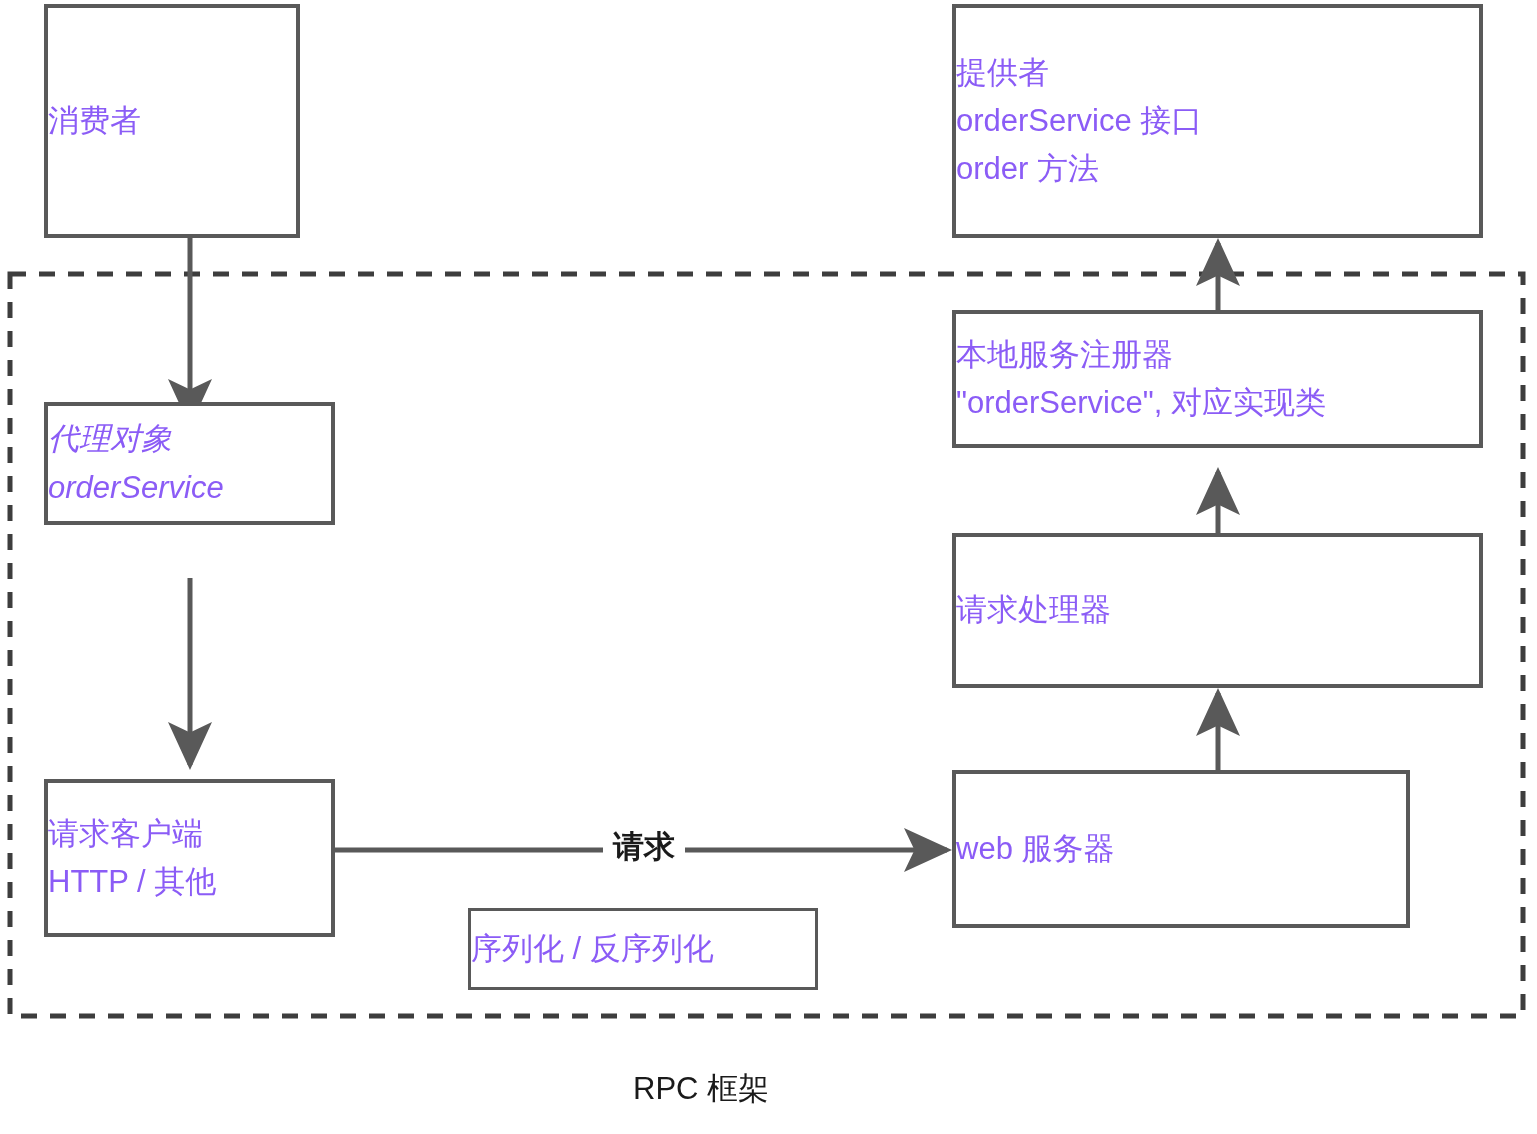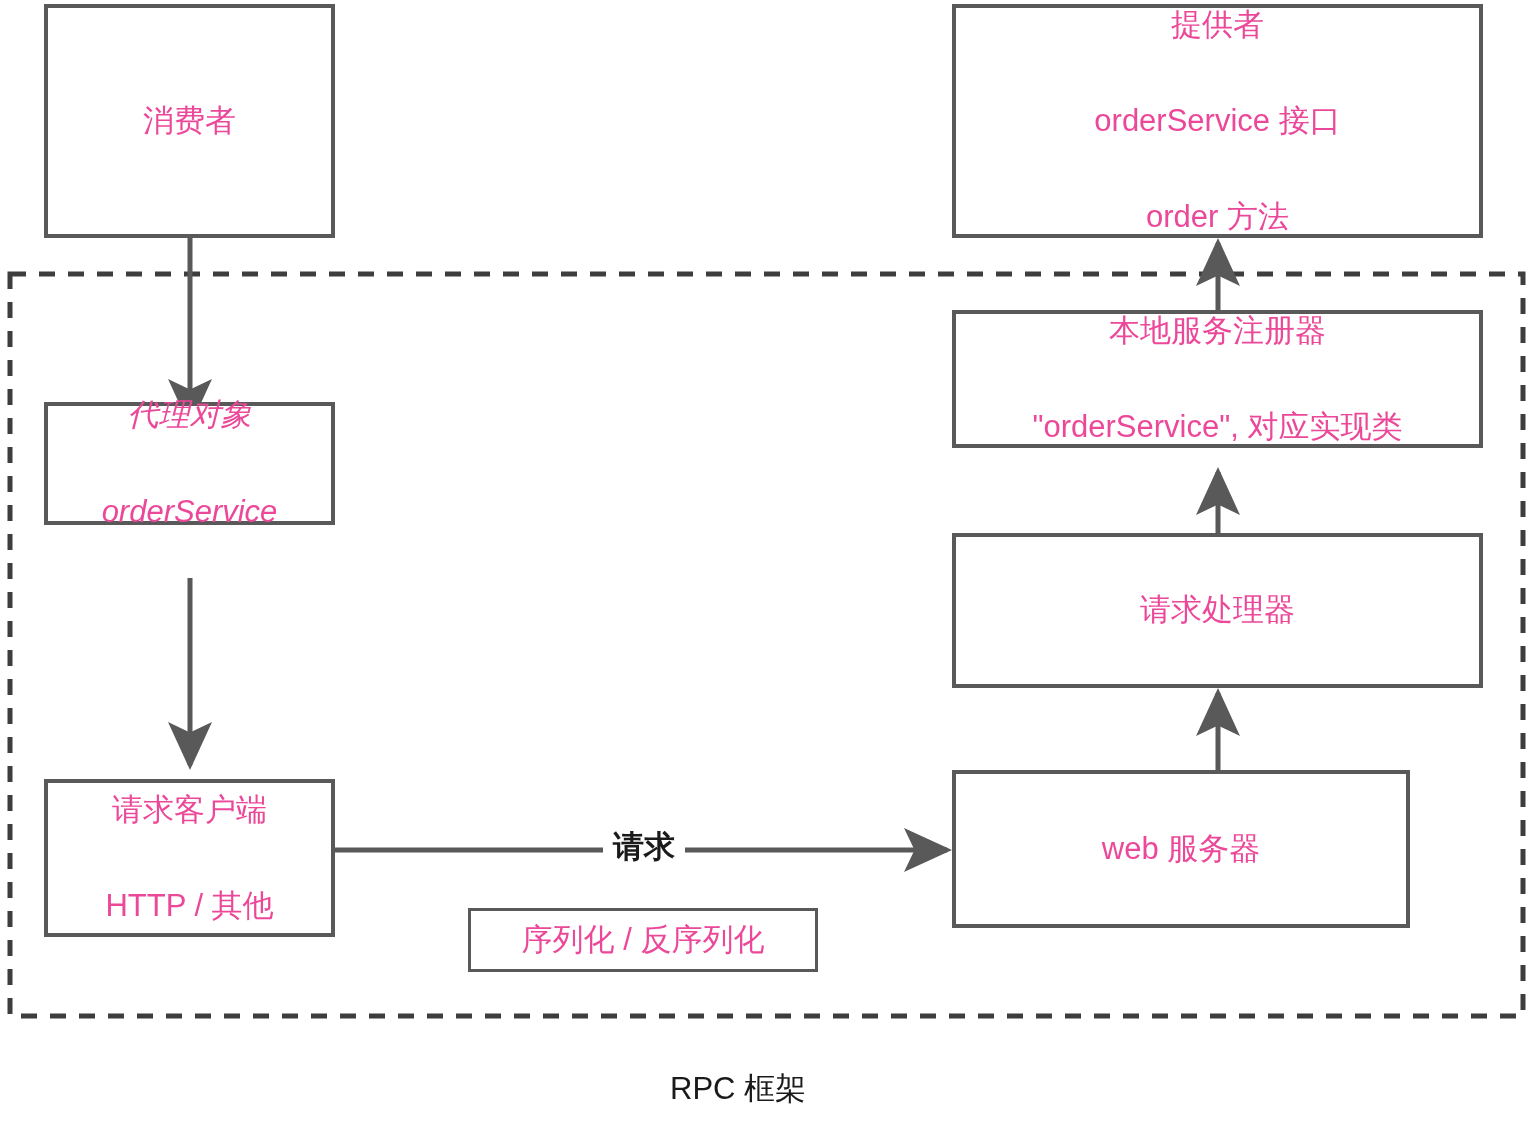--- a/index.html
+++ b/index.html
@@ -24,28 +24,27 @@
     width: 1537px;
     height: 1134px;
   }
   .node {
     position: absolute;
     box-sizing: border-box;
     border: 4px solid #595959;
     background: #ffffff;
     display: flex;
     flex-direction: column;
-    align-items: center;
+    align-items: flex-start;
     justify-content: center;
-    color: #ec4899;
+    color: #8b5cf6;
     font-size: 31px;
     line-height: 1.55;
     text-align: center;
     z-index: 2;
-    gap: 48px;
   }
   .node.thin {
     border-width: 3px;
   }
   .node .line {
     display: block;
     white-space: nowrap;
   }
   .edge-label {
     position: absolute;
@@ -58,21 +57,20 @@
     white-space: nowrap;
     font-weight: bold;
   }
   .caption {
     position: absolute;
     color: #1a1a1a;
     font-size: 31px;
     line-height: 1;
     white-space: nowrap;
     z-index: 3;
-    margin-left: 37px;
   }
 </style>
 </head>
 <body>
 
 <div id="canvas">
 
   <svg id="svg-layer" viewBox="0 0 1537 1134" xmlns="http://www.w3.org/2000/svg">
     <defs>
       <marker id="arrowhead" markerWidth="10" markerHeight="10" refX="8.6" refY="5" orient="auto" markerUnits="strokeWidth">
@@ -88,21 +86,21 @@
 
     <line x1="335" y1="850" x2="947" y2="850" stroke="#595959" stroke-width="5" marker-end="url(#arrowhead)"></line>
 
     <line x1="1218" y1="770" x2="1218" y2="693" stroke="#595959" stroke-width="5" marker-end="url(#arrowhead)"></line>
 
     <line x1="1218" y1="533" x2="1218" y2="472" stroke="#595959" stroke-width="5" marker-end="url(#arrowhead)"></line>
 
     <line x1="1218" y1="310" x2="1218" y2="243" stroke="#595959" stroke-width="5" marker-end="url(#arrowhead)"></line>
   </svg>
 
-  <div class="node" style="left:44px; top:4px; width:291px; height:234px;">
+  <div class="node" style="left:44px; top:4px; width:256px; height:234px;">
     <span class="line">消费者</span>
   </div>
 
   <div class="node" style="left:952px; top:4px; width:531px; height:234px;">
     <span class="line">提供者</span>
     <span class="line">orderService 接口</span>
     <span class="line">order 方法</span>
   </div>
 
   <div class="node" style="left:44px; top:402px; width:291px; height:123px;font-style:italic;">
@@ -121,21 +119,21 @@
 
   <div class="node" style="left:44px; top:770px; width:291px; height:158px;margin-top:9px;">
     <span class="line">请求客户端</span>
     <span class="line">HTTP / 其他</span>
   </div>
 
   <div class="node" style="left:952px; top:770px; width:458px; height:158px;">
     <span class="line">web 服务器</span>
   </div>
 
-  <div class="node thin" style="left:468px; top:908px; width:350px; height:64px;">
+  <div class="node thin" style="left:468px; top:908px; width:350px; height:82px;">
     <span class="line">序列化 / 反序列化</span>
   </div>
 
   <div class="edge-label" style="left:603px; top:831px;">请求</div>
 
   <div class="caption" style="left:633px; top:1073px;">RPC 框架</div>
 
 </div>
 
 </body></html>

